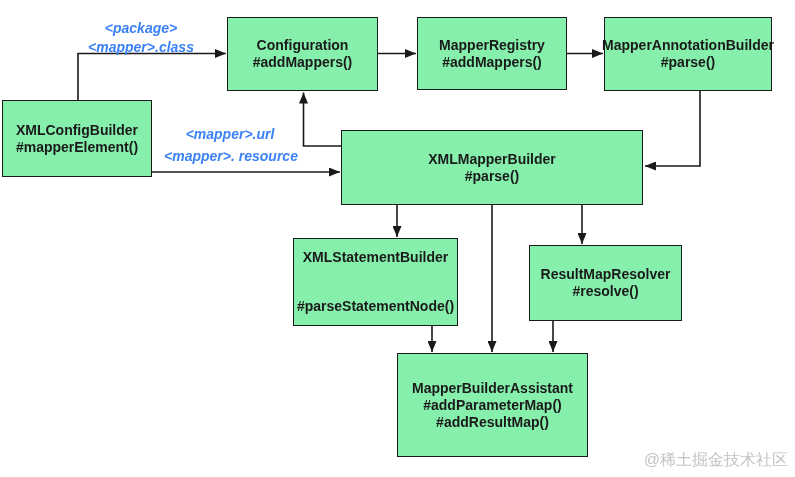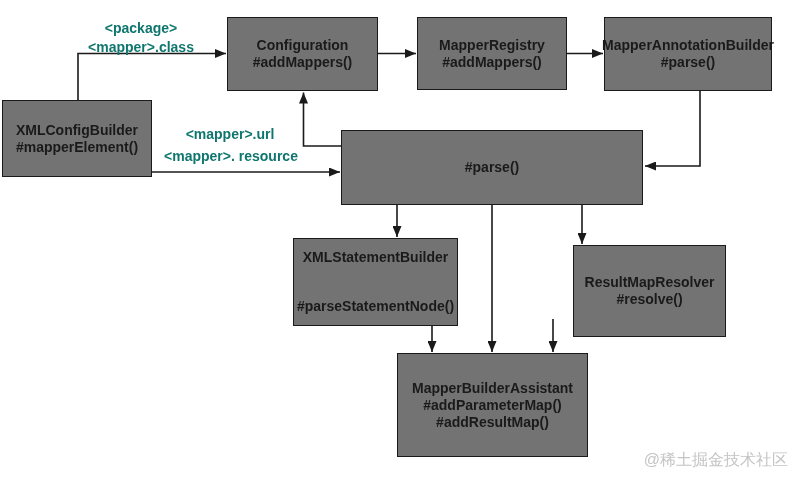--- a/index.html
+++ b/index.html
@@ -12,40 +12,41 @@
     overflow: hidden;
   }
   svg.connectors {
     position: absolute;
     left: 0; top: 0;
     width: 795px; height: 477px;
   }
   .node {
     position: absolute;
     box-sizing: border-box;
-    background: #737373;
+    background: #86efac;
     border: 1.6px solid #1a1a1a;
     display: flex;
     flex-direction: column;
     align-items: center;
     justify-content: center;
     text-align: center;
     color: #1a1a1a;
     font-weight: bold;
     font-size: 14px;
     line-height: 17px;
   }
   .node .ln { white-space: nowrap; }
   .edge-label {
     position: absolute;
     transform: translate(-50%, -50%);
-    color: #0f766e;
+    color: #3b82f6;
     font-weight: bold;
     font-size: 14px;
     white-space: nowrap;
+    font-style: italic;
   }
   .watermark {
     position: absolute;
     right: 7px;
     top: 450px;
     color: #c4c4c4;
     font-size: 16px;
     font-weight: normal;
     white-space: nowrap;
   }
@@ -88,29 +89,30 @@
     <div class="ln">MapperRegistry</div>
     <div class="ln">#addMappers()</div>
   </div>
 
   <div class="node" style="left:604px; top:17px; width:168px; height:74px;">
     <div class="ln">MapperAnnotationBuilder</div>
     <div class="ln">#parse()</div>
   </div>
 
   <div class="node" style="left:341px; top:130px; width:302px; height:75px;">
+    <div class="ln">XMLMapperBuilder</div>
     <div class="ln">#parse()</div>
   </div>
 
   <div class="node" style="left:293px; top:238px; width:165px; height:88px;gap:32px;">
     <div class="ln">XMLStatementBuilder</div>
     <div class="ln">#parseStatementNode()</div>
   </div>
 
-  <div class="node" style="left:529px; top:245px; width:153px; height:92px;margin-left:44px;">
+  <div class="node" style="left:529px; top:245px; width:153px; height:76px;">
     <div class="ln">ResultMapResolver</div>
     <div class="ln">#resolve()</div>
   </div>
 
   <div class="node" style="left:397px; top:353px; width:191px; height:104px;">
     <div class="ln">MapperBuilderAssistant</div>
     <div class="ln">#addParameterMap()</div>
     <div class="ln">#addResultMap()</div>
   </div>
 

